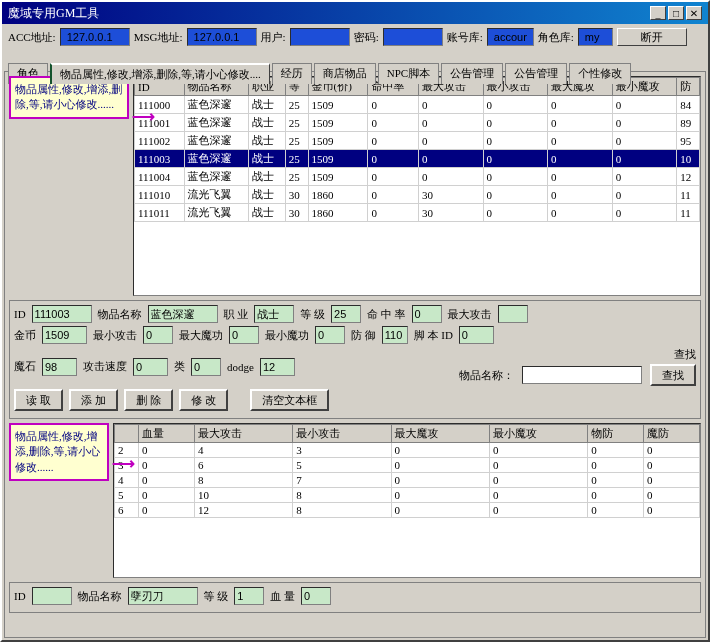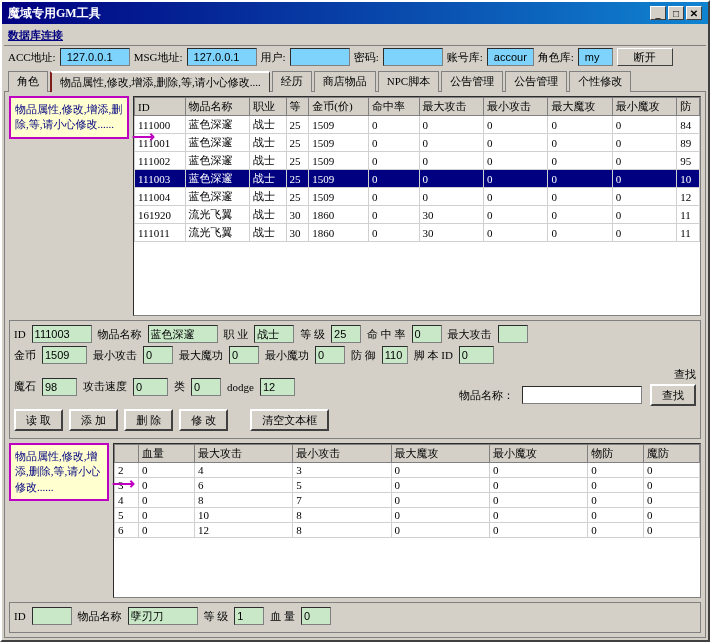--- a/index.html
+++ b/index.html
@@ -19,21 +19,21 @@
       border-right-color: #404040;
       border-bottom-color: #404040;
       display: flex;
       flex-direction: column;
     }
     .title-bar {
       background: linear-gradient(to right, #000080, #1084d0);
       color: white;
       padding: 3px 6px;
       font-size: 12px;
-      font-weight: bold;
+      font-weight: normal;
       display: flex;
       align-items: center;
       justify-content: space-between;
       height: 22px;
     }
     .title-bar-buttons {
       display: flex;
       gap: 2px;
     }
     .title-btn {
@@ -75,27 +75,27 @@
       padding: 2px 4px;
       font-size: 11px;
       display: flex;
       align-items: center;
       gap: 4px;
       height: 22px;
     }
     .acc-input {
       height: 18px;
       border: 1px inset #808080;
-      background: #7dd3fc;
+      background: #1d4ed8;
       font-size: 11px;
       padding: 1px 6px;
     }
     .disconnect-btn {
       height: 18px;
-      padding: 0 16px;
+      padding: 0 23px;
       background: #d4d0c8;
       border: 1px solid #ffffff;
       border-right-color: #404040;
       border-bottom-color: #404040;
       font-size: 11px;
       cursor: pointer;
     }
     .tabs-bar {
       display: flex;
       padding: 2px 4px 0;
@@ -103,26 +103,26 @@
       background: #d4d0c8;
     }
     .tab {
       padding: 2px 8px;
       background: #d4d0c8;
       border: 1px solid #808080;
       border-bottom: none;
       font-size: 11px;
       cursor: pointer;
       position: relative;
-      top: 1px;
+      top: 13px;
     }
     .tab.active {
       background: #d4d0c8;
       border-top: 2px solid #ffffff;
-      border-left: 2px solid #7f1d1d;
+      border-left: 2px solid #14532d;
       border-right: 1px solid #404040;
       z-index: 1;
     }
     .main-area {
       flex: 1;
       display: flex;
       flex-direction: column;
       border: 1px solid #808080;
       background: #d4d0c8;
       padding: 4px;
@@ -266,23 +266,20 @@
     <span>魔域专用GM工具</span>
     <div class="title-bar-buttons">
       <div class="title-btn">_</div>
       <div class="title-btn">□</div>
       <div class="title-btn">✕</div>
     </div>
   </div>
 
   <div class="content">
 
-    <div class="db-connect-bar">
-      <span class="db-connect-label">数据库连接</span>
-    </div>
 
     <div class="acc-bar">
       <span>ACC地址:</span>
       <input class="acc-input" style="width: 70px;" value="127.0.0.1">
       <span>MSG地址:</span>
       <input class="acc-input" style="width: 70px;" value="127.0.0.1">
       <span>用户:</span>
       <input class="acc-input" style="width: 60px;">
       <span>密码:</span>
       <input class="acc-input" type="password" style="width: 60px;">
@@ -392,21 +389,21 @@
                   <td>25</td>
                   <td>1509</td>
                   <td>0</td>
                   <td>0</td>
                   <td>0</td>
                   <td>0</td>
                   <td>0</td>
                   <td>12</td>
                 </tr>
                 <tr>
-                  <td>161920</td>
+                  <td>111010</td>
                   <td>流光飞翼</td>
                   <td>战士</td>
                   <td>30</td>
                   <td>1860</td>
                   <td>0</td>
                   <td>30</td>
                   <td>0</td>
                   <td>0</td>
                   <td>0</td>
                   <td>11</td>

